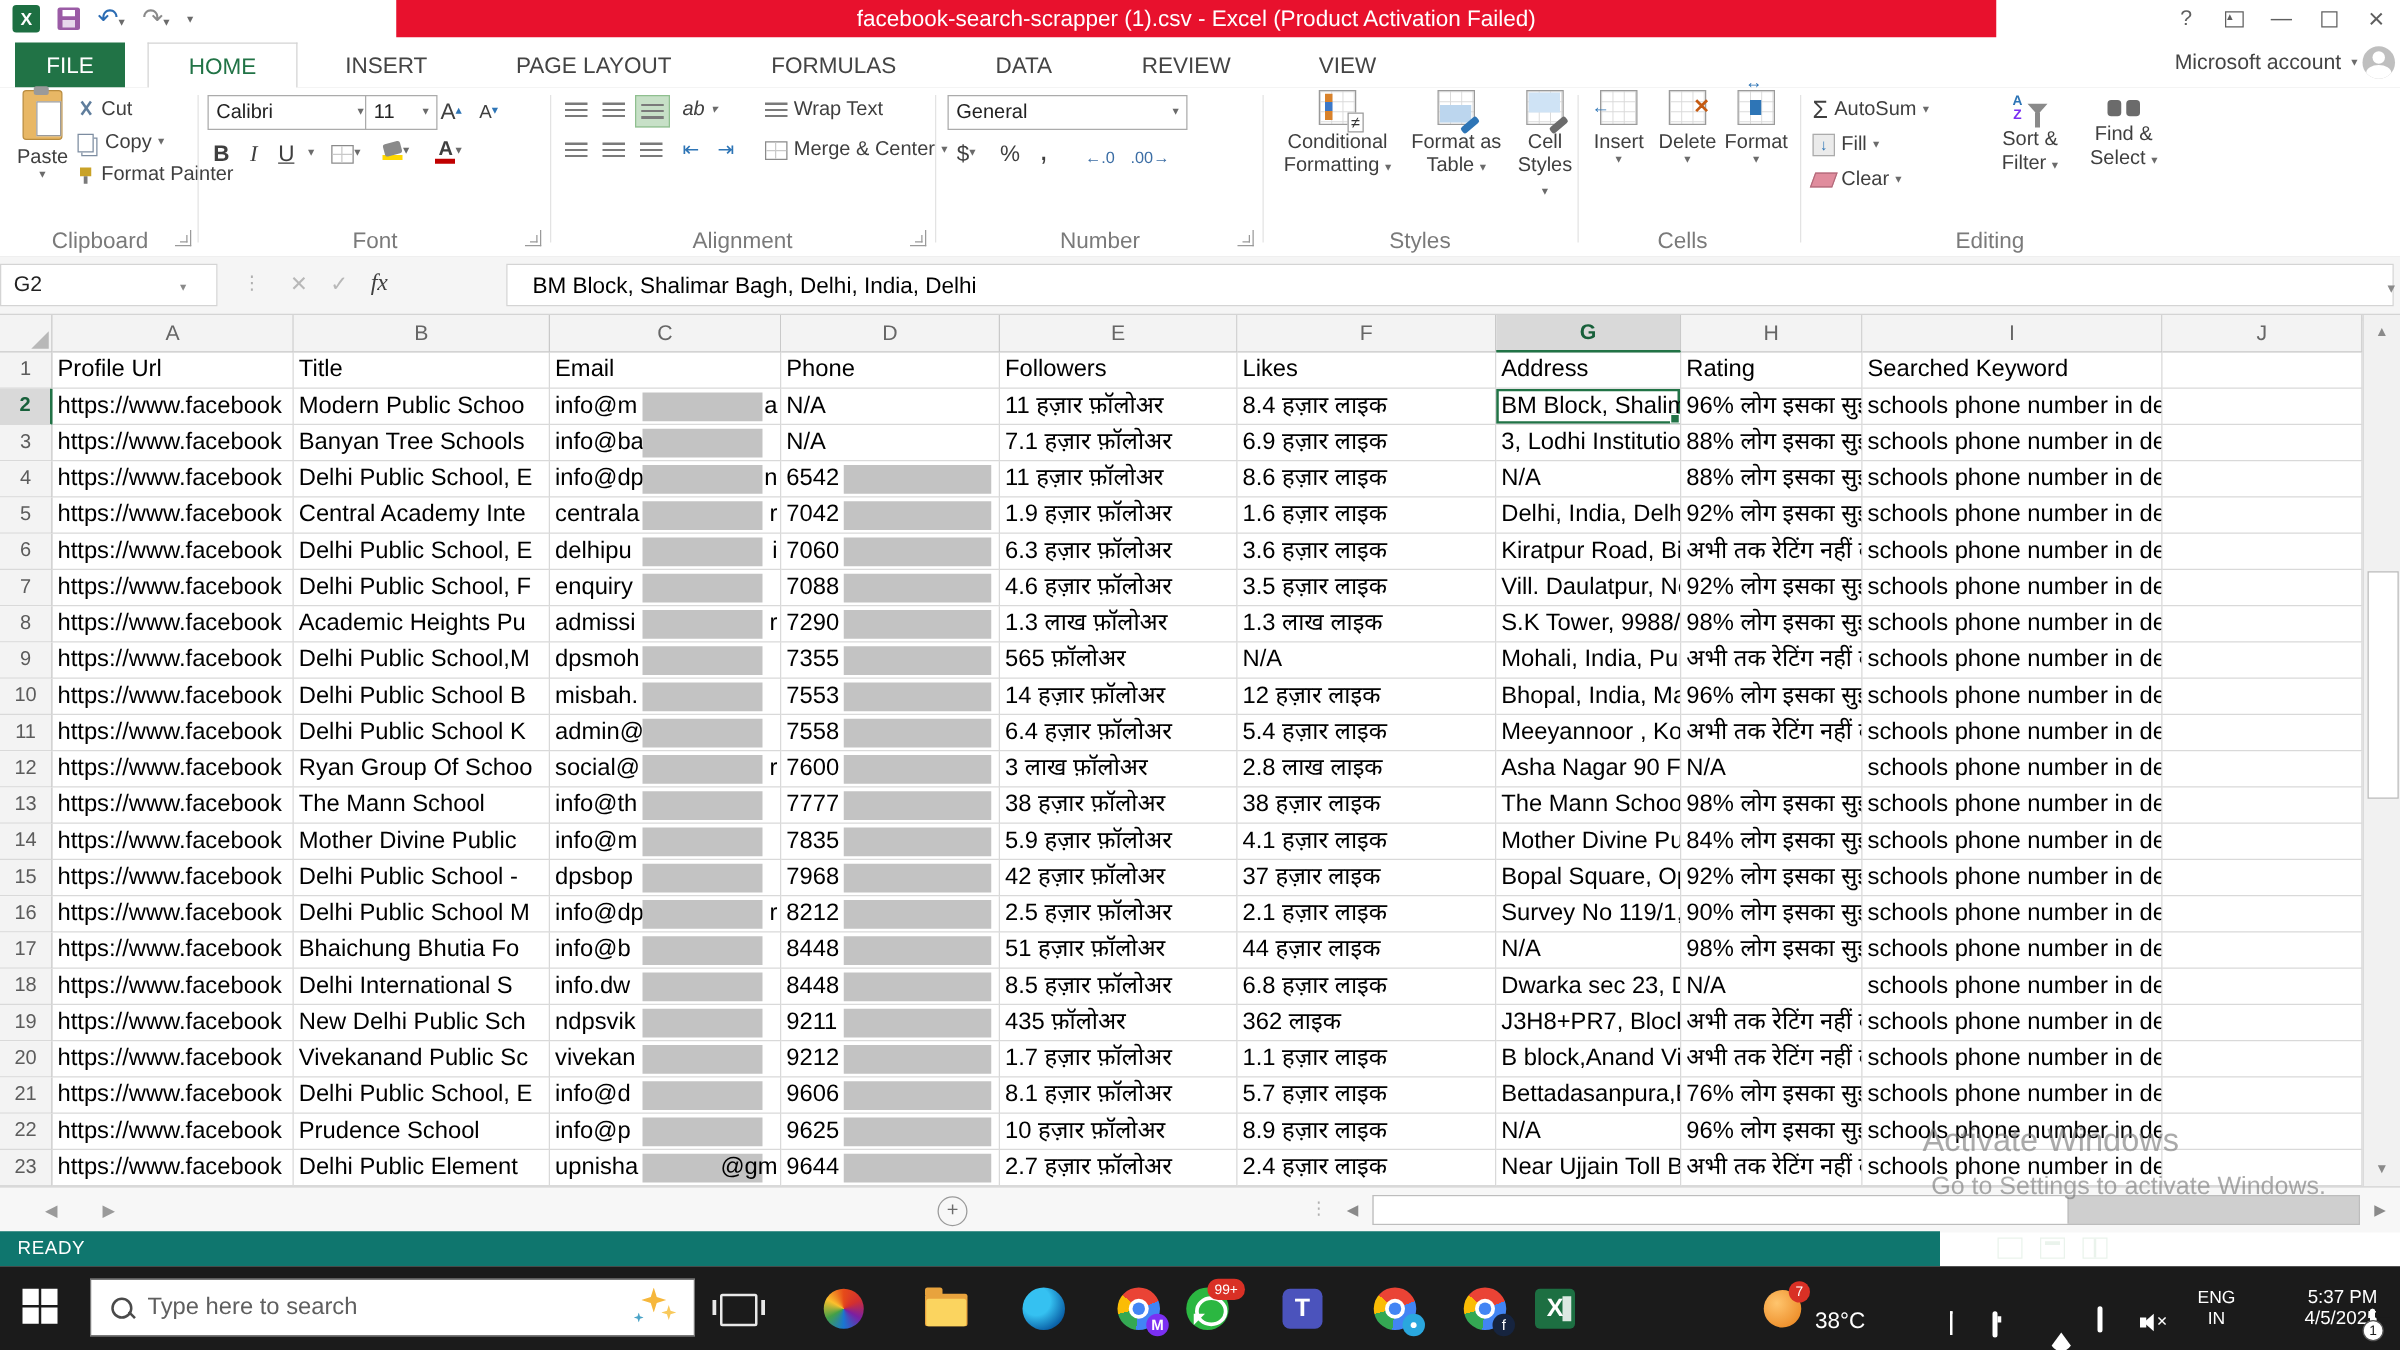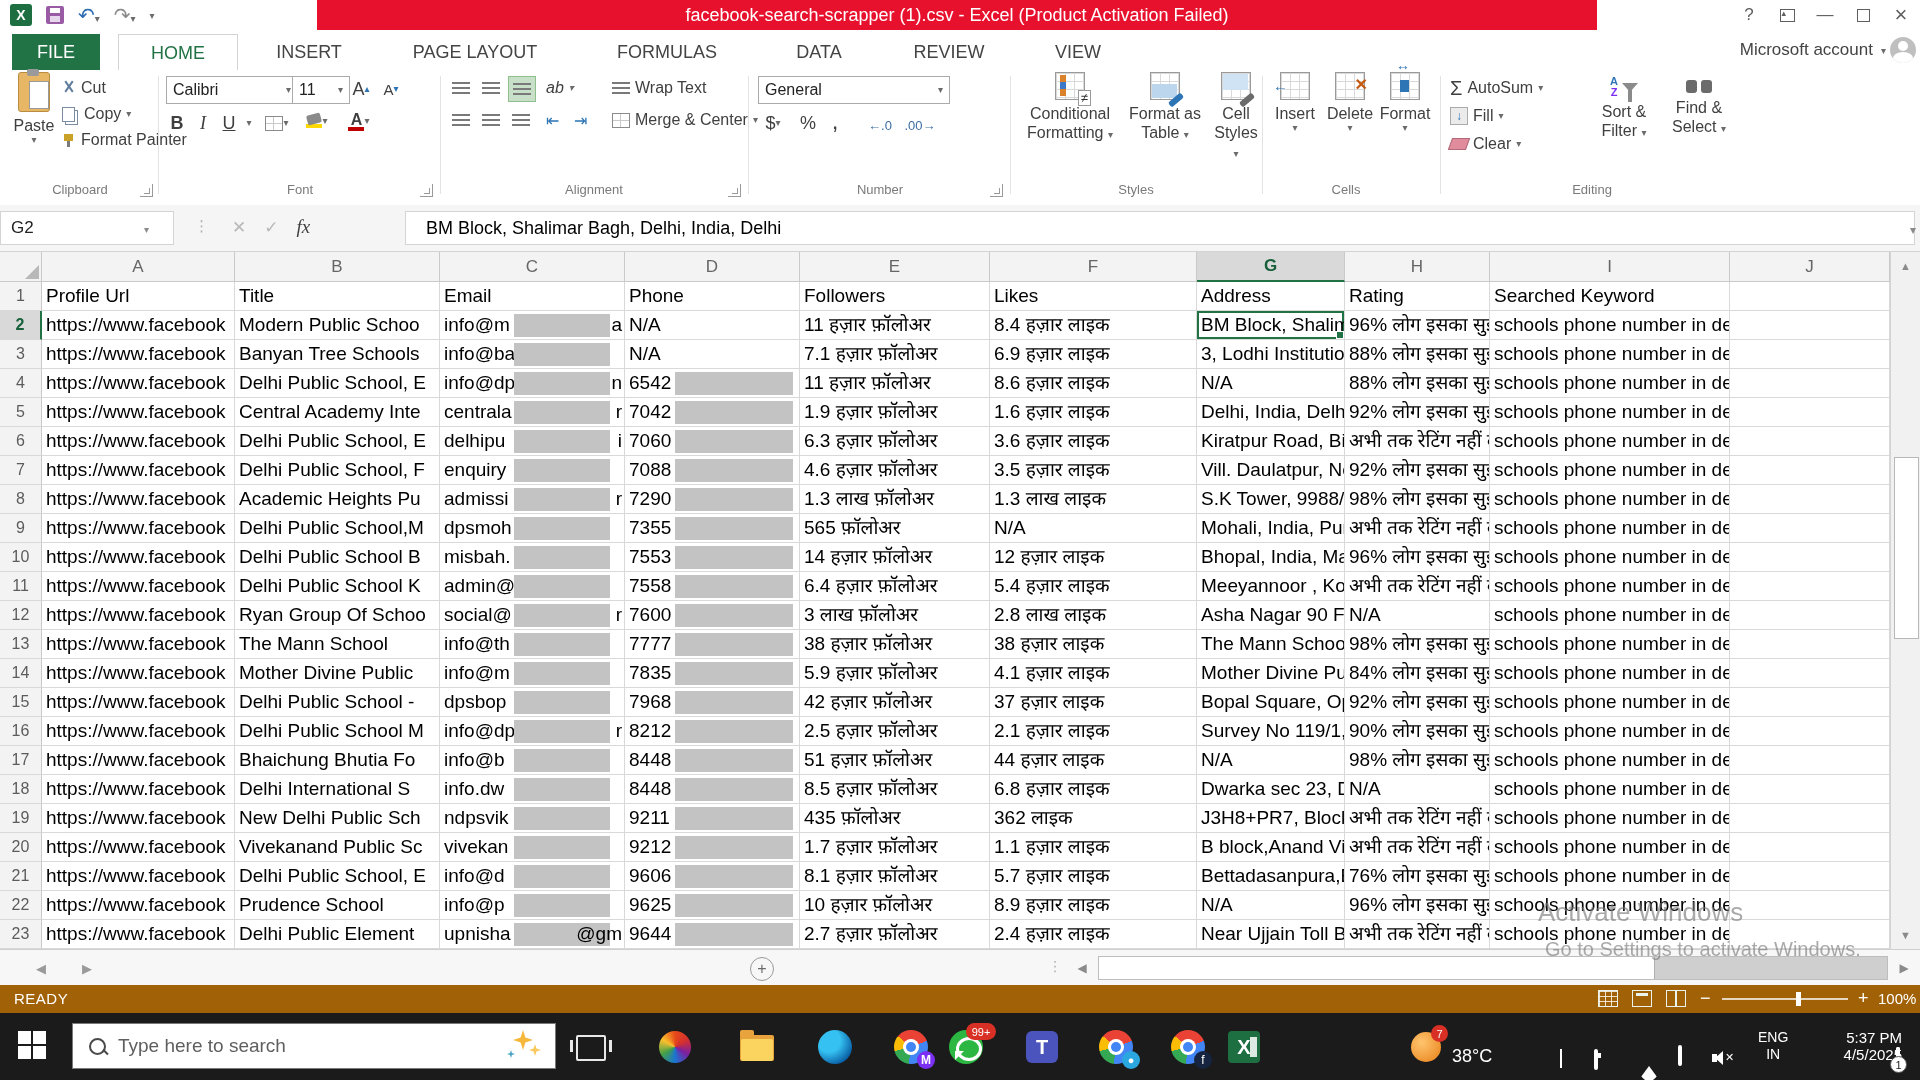--- a/index.html
+++ b/index.html
@@ -35,21 +35,21 @@
     font-size:18px;color:#444;padding:0 4px;}
   .rtab.active{background:#fff;border:1px solid #d4d4d4;border-bottom:none;color:#217346;}
   .account{position:absolute;right:34px;top:0;height:40px;display:flex;align-items:center;gap:8px;font-size:17px;color:#444;}
   .avatar{position:absolute;right:4px;top:7px;width:26px;height:26px;border-radius:50%;background:#bfbfbf;overflow:hidden;}
   .avatar::before{content:"";position:absolute;left:8px;top:4px;width:10px;height:10px;border-radius:50%;background:#fff;}
   .avatar::after{content:"";position:absolute;left:3px;top:15px;width:20px;height:12px;border-radius:50% 50% 0 0;background:#fff;}
 
   
   .ribbon{position:absolute;left:0;top:70px;width:1920px;height:135px;background:#fff;border-bottom:1px solid #d4d4d4;}
   .gsep{position:absolute;top:6px;width:1px;height:118px;background:#e3e3e3;}
-  .glabel{position:absolute;top:112px;font-size:13px;color:#7a7a7a;text-align:center;}
+  .glabel{position:absolute;top:112px;font-size:18px;color:#7a7a7a;text-align:center;}
   .launch{position:absolute;top:114px;width:12px;height:12px;border-right:1.5px solid #9a9a9a;border-bottom:1.5px solid #9a9a9a;}
   .launch::after{content:"";position:absolute;right:2px;bottom:2px;width:5px;height:5px;border-right:1.5px solid #9a9a9a;border-bottom:1.5px solid #9a9a9a;}
   .bigbtn{position:absolute;top:2px;height:108px;display:flex;flex-direction:column;align-items:center;justify-content:flex-start;
     font-size:16px;color:#3f3f3f;text-align:center;}
   .bigbtn .lbl{line-height:19px;margin-top:4px;}
   .caret{color:#6b6b6b;font-size:10px;line-height:10px;}
   .smallbtn{position:absolute;display:flex;align-items:center;gap:5px;font-size:16px;color:#3f3f3f;height:24px;}
   .clipic{width:30px;height:38px;background:#e8b765;border:1px solid #b98c3f;border-radius:3px;position:relative;}
   .clipic::before{content:"";position:absolute;left:8px;top:-4px;width:12px;height:7px;background:#9a9a9a;border-radius:2px;}
   .clipic::after{content:"";position:absolute;left:10px;top:8px;width:18px;height:26px;background:#fff;border:1px solid #9a9a9a;}
@@ -142,21 +142,21 @@
     color:#217346;font-size:19px;display:flex;align-items:center;justify-content:center;border-bottom:3px solid #217346;box-sizing:border-box;font-weight:bold;}
   .addsheet{position:absolute;left:750px;top:7px;width:22px;height:22px;border:1px solid #9a9a9a;border-radius:50%;color:#6b6b6b;
     font-size:16px;display:flex;align-items:center;justify-content:center;}
   .hsb{position:absolute;left:1070px;top:4px;width:850px;height:28px;}
   .hbtn{position:absolute;top:2px;width:24px;height:24px;color:#8a8a8a;font-size:12px;display:flex;align-items:center;justify-content:center;}
   .htrack{position:absolute;left:28px;top:2px;width:790px;height:24px;background:#cfcfcf;border:1px solid #bdbdbd;box-sizing:border-box;}
   .hthumb{position:absolute;left:0;top:0;width:555px;height:22px;background:#fff;border-right:1px solid #b0b0b0;}
   .sdots{position:absolute;left:1048px;top:8px;color:#b0b0b0;font-size:14px;}
 
   
-  .statusbar{position:absolute;left:0;top:985px;width:1920px;height:28px;background:#a16207;color:#fff;}
+  .statusbar{position:absolute;left:0;top:985px;width:1552px;height:28px;background:#0f766e;color:#fff;}
   .ready{position:absolute;left:14px;top:5px;font-size:15px;letter-spacing:0.5px;}
   .viewic{position:absolute;top:5px;width:20px;height:17px;border:1.5px solid #eaf3ec;box-sizing:border-box;}
   .viewic.vgrid{background-image:linear-gradient(rgba(255,255,255,.8) 1px,transparent 1px),linear-gradient(90deg,rgba(255,255,255,.8) 1px,transparent 1px);background-size:6px 5px;}
   .viewic.vpage::before{content:"";position:absolute;left:3px;top:2px;right:3px;height:3px;background:#eaf3ec;}
   .viewic.vbreak::before{content:"";position:absolute;left:8px;top:0;width:1.5px;height:100%;background:#eaf3ec;}
   .zminus{position:absolute;left:1700px;top:3px;font-size:18px;}
   .ztrack{position:absolute;left:1722px;top:13px;width:126px;height:2px;background:rgba(255,255,255,.75);}
   .zthumb{position:absolute;left:1796px;top:7px;width:5px;height:14px;background:#fff;}
   .zplus{position:absolute;left:1858px;top:3px;font-size:18px;}
   .zpct{position:absolute;left:1878px;top:5px;font-size:15px;}

